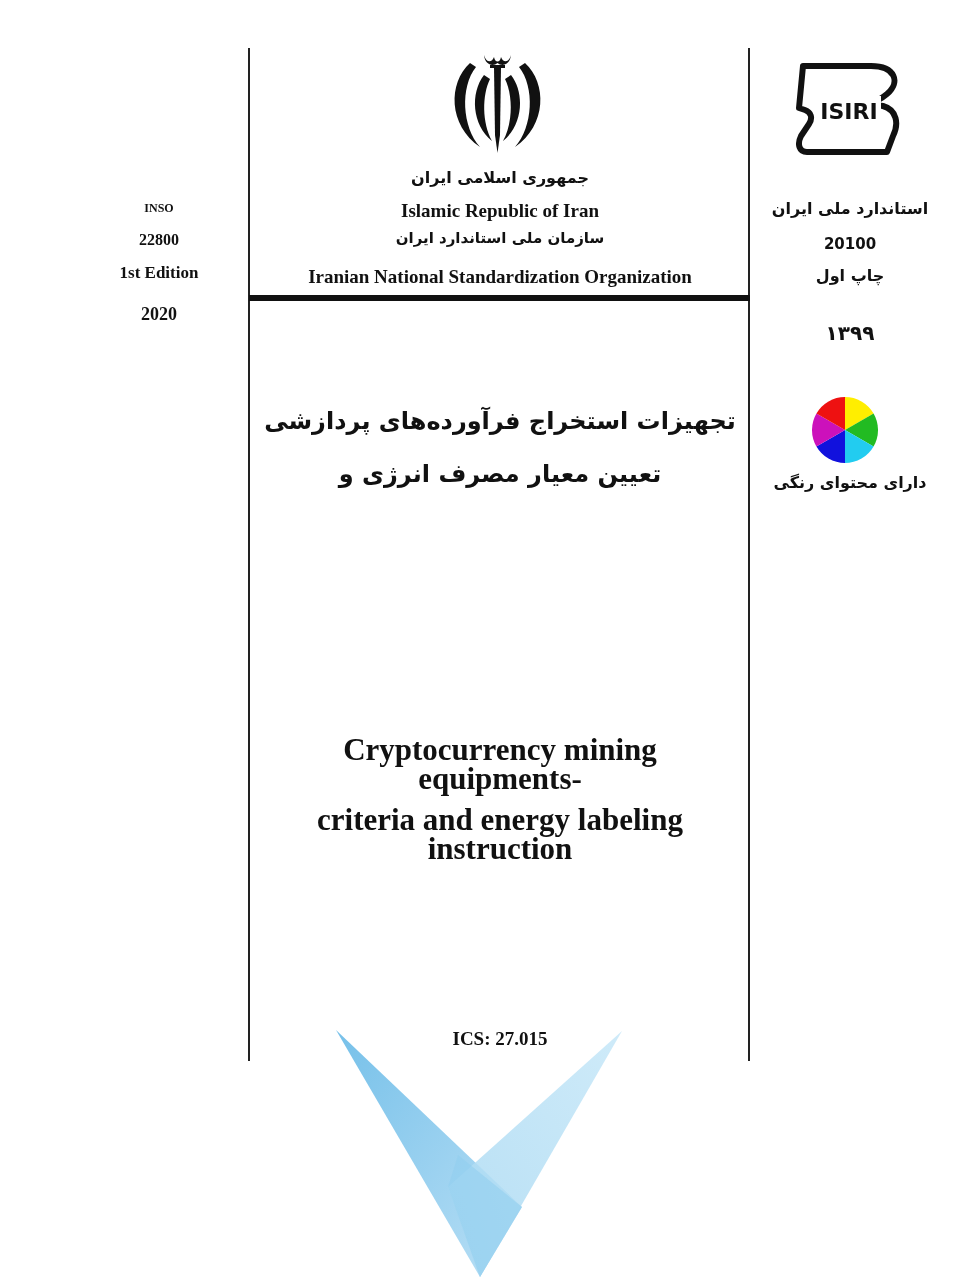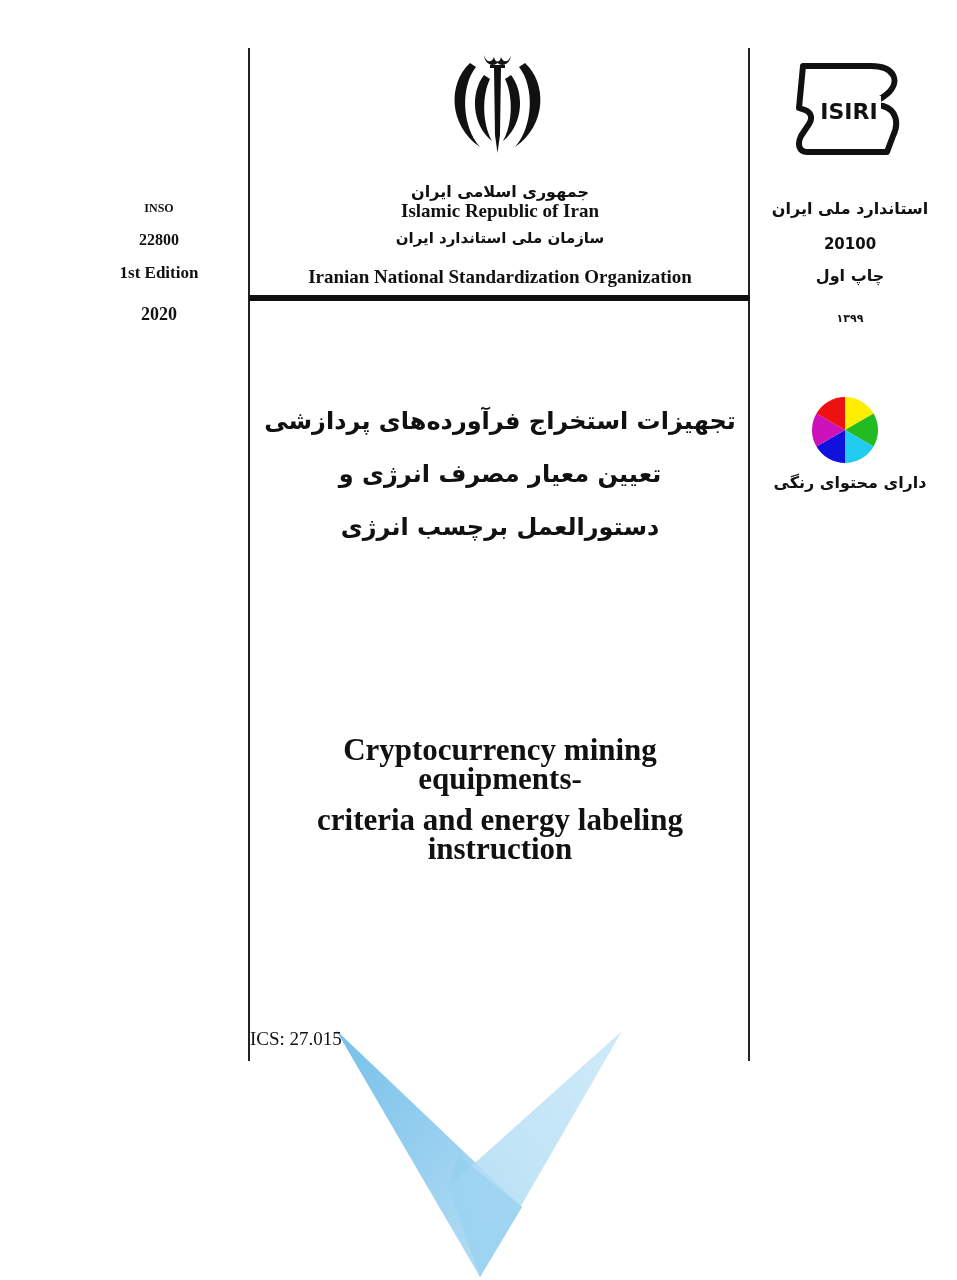--- a/index.html
+++ b/index.html
@@ -9,36 +9,36 @@
   .rule { position:absolute; left:249px; width:501px; top:295px; height:6px; background:#111; }
   .left-col { position:absolute; left:100px; width:118px; text-align:center; font-weight:bold; }
   .left-col div { position:absolute; left:0; width:118px; text-align:center; }
   .lc-inso { top:201px; font-size:12px; }
   .lc-num { top:231px; font-size:16px; }
   .lc-ed { top:263px; font-size:17px; }
   .lc-year { top:304px; font-size:18px; }
   .fa { font-family:"DejaVu Sans", sans-serif; direction:rtl; }
   .center { position:absolute; left:250px; width:500px; text-align:center; }
   .emblem { position:absolute; left:440px; top:45px; width:115px; height:115px; }
-  .c-fa1 { top:182px; font-size:16px; font-weight:bold; }
+  .c-fa1 { top:168px; font-size:16px; font-weight:bold; }
   .c-en1 { top:200px; font-size:19px; font-weight:bold; }
   .c-fa2 { top:229px; font-size:15px; font-weight:bold; }
   .c-en2 { top:266px; font-size:19px; font-weight:bold; }
   .title-fa { position:absolute; left:262px; width:476px; top:395px; text-align:center; font-size:24px; font-weight:bold; line-height:53px; }
   .title-en { position:absolute; left:262px; width:476px; top:735px; text-align:center; font-size:31px; font-weight:bold; line-height:29px; }
   .title-en .l1 { display:block; margin-bottom:12px; }
   .title-en .l2, .title-en .l3 { display:block; }
-  .ics { position:absolute; left:250px; width:500px; top:1028px; font-size:19px; font-weight:normal; }
+  .ics { position:absolute; left:250px; width:500px; top:1028px; text-align:center; font-size:19px; font-weight:bold; }
   .isiri-logo { position:absolute; left:795px; top:62px; width:108px; height:94px; }
   .right-col { position:absolute; left:760px; width:180px; text-align:center; font-weight:bold; }
   .right-col div { position:absolute; left:0; width:180px; text-align:center; }
   .rc-1 { top:199px; font-size:16px; }
   .rc-2 { top:235px; font-size:15px; }
   .rc-3 { top:266px; font-size:16px; }
-  .rc-4 { top:312px; font-size:11px; }
+  .rc-4 { top:321px; font-size:20px; }
   .color-wheel { position:absolute; left:812px; top:397px; width:66px; height:66px; }
   .color-label { position:absolute; left:760px; width:180px; top:473px; text-align:center; font-size:16px; font-weight:bold; }
   .vlogo { position:absolute; left:330px; top:1025px; width:300px; height:255px; }
 </style>
 </head>
 <body>
 
 <div class="vline" style="left:248px;"></div>
 <div class="vline" style="left:748px;"></div>
 <div class="rule"></div>
@@ -88,21 +88,20 @@
   <path d="M0 0 L28.58 16.5 A33 33 0 0 1 0 33 Z" fill="#22ccf0"></path>
   <path d="M0 0 L0 33 A33 33 0 0 1 -28.58 16.5 Z" fill="#1111dd"></path>
   <path d="M0 0 L-28.58 16.5 A33 33 0 0 1 -28.58 -16.5 Z" fill="#cc11bb"></path>
   <path d="M0 0 L-28.58 -16.5 A33 33 0 0 1 0 -33 Z" fill="#ee1111"></path>
 </svg>
 <div class="color-label fa">دارای محتوای رنگی</div>
 
 <div class="title-fa fa">
   <div>تجهیزات استخراج فرآورده‌های پردازشی</div>
   <div>تعیین معیار مصرف انرژی و</div>
-  <div>دستورالعمل برچسب انرژی</div>
 </div>
 
 <div class="title-en">
   <span class="l1">Cryptocurrency mining equipments-</span>
   <span class="l3">criteria and energy labeling instruction</span>
 </div>
 
 <svg class="vlogo" viewBox="0 0 300 255">
   <defs>
     <linearGradient id="gl" x1="0" y1="0" x2="1" y2="1">

